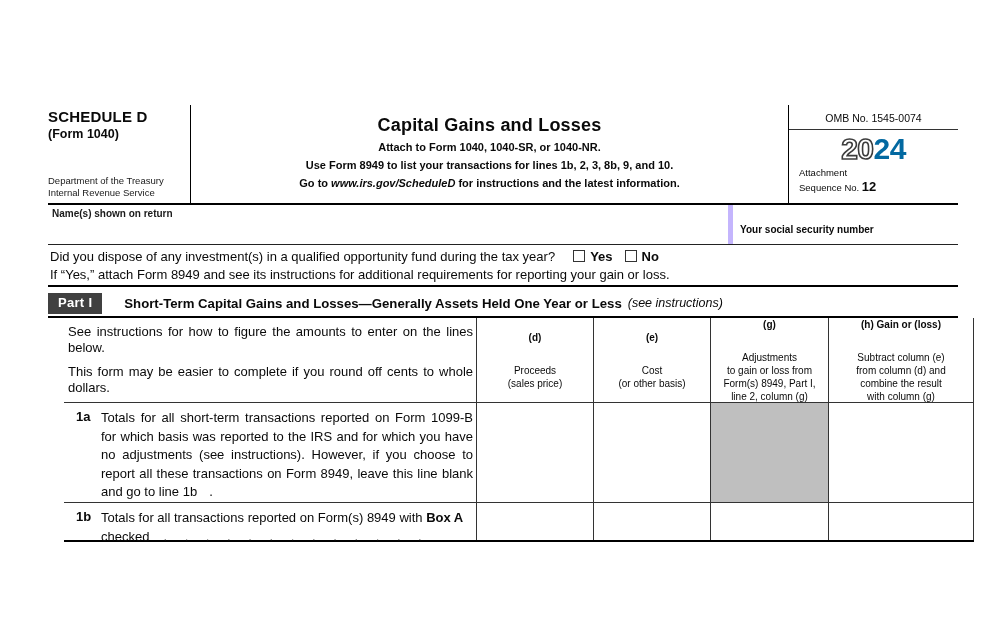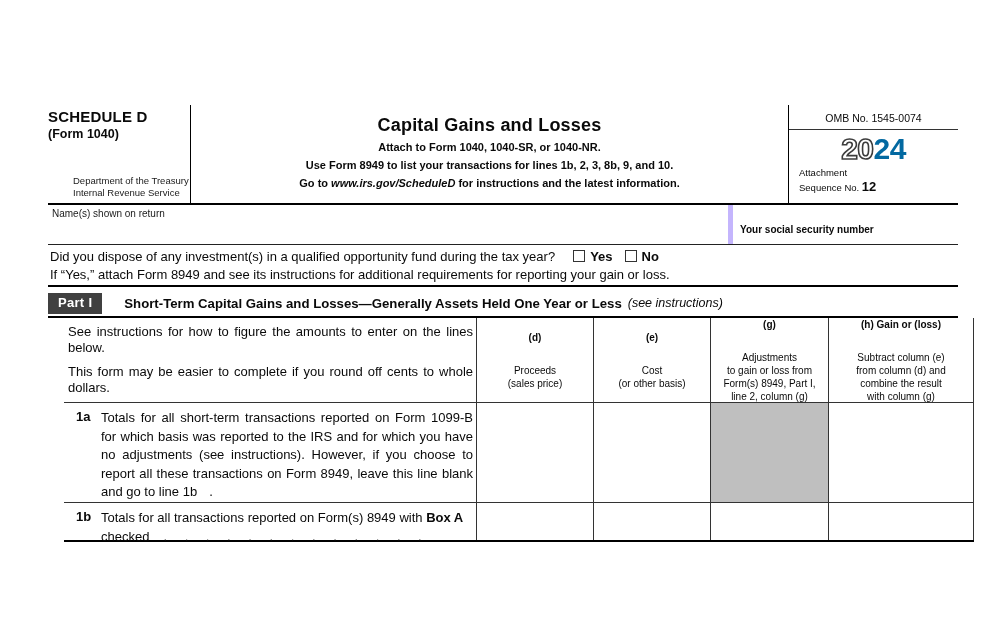--- a/index.html
+++ b/index.html
@@ -26,21 +26,21 @@
   }
   .hdr-left {
     position: absolute;
     left: 0; top: 0; bottom: 0;
     width: 142px;
     display: flex; flex-direction: column; justify-content: space-between;
     padding: 3px 0 4px 0;
   }
   .sched-title { font-size: 15px; font-weight: bold; letter-spacing: .2px; }
   .form-number { font-size: 12.5px; font-weight: bold; margin-top: 2px; }
-  .agency { font-size: 9.5px; line-height: 1.25; color: #1a1a1a; margin-left: 25px; }
+  .agency { font-size: 9.5px; line-height: 1.25; color: #1a1a1a; }
   .hdr-center {
     position: absolute;
     left: 142px; top: 0; bottom: 0;
     width: 598px;
     border-left: 1px solid #000;
     text-align: center;
     padding-top: 10px;
   }
   .form-title { font-size: 18px; font-weight: bold; letter-spacing: .2px; }
   .hdr-sub { font-size: 11px; font-weight: bold; margin-top: 4.5px; line-height: 1.25; }
@@ -78,20 +78,21 @@
   
   .name-row {
     position: absolute;
     left: 48px; top: 205px;
     width: 910px; height: 40px;
     border-bottom: 1px solid #222;
   }
   .name-cell {
     position: absolute; left: 0; top: 0; bottom: 0; width: 680px;
     padding: 3px 4px;
+    font-weight: bold;
   }
   .ssn-cell {
     position: absolute; left: 680px; top: 0; bottom: 0; width: 230px;
     border-left: 5px solid #c4b5fd;
     padding: 19px 0 0 7px;
   }
   .field-label { font-size: 10px; color: #1a1a1a; }
   .field-label-bold { font-size: 10px; font-weight: bold; }
   .fill-area { position: absolute; left: 0; right: 0; top: 15px; bottom: 0; }
 

